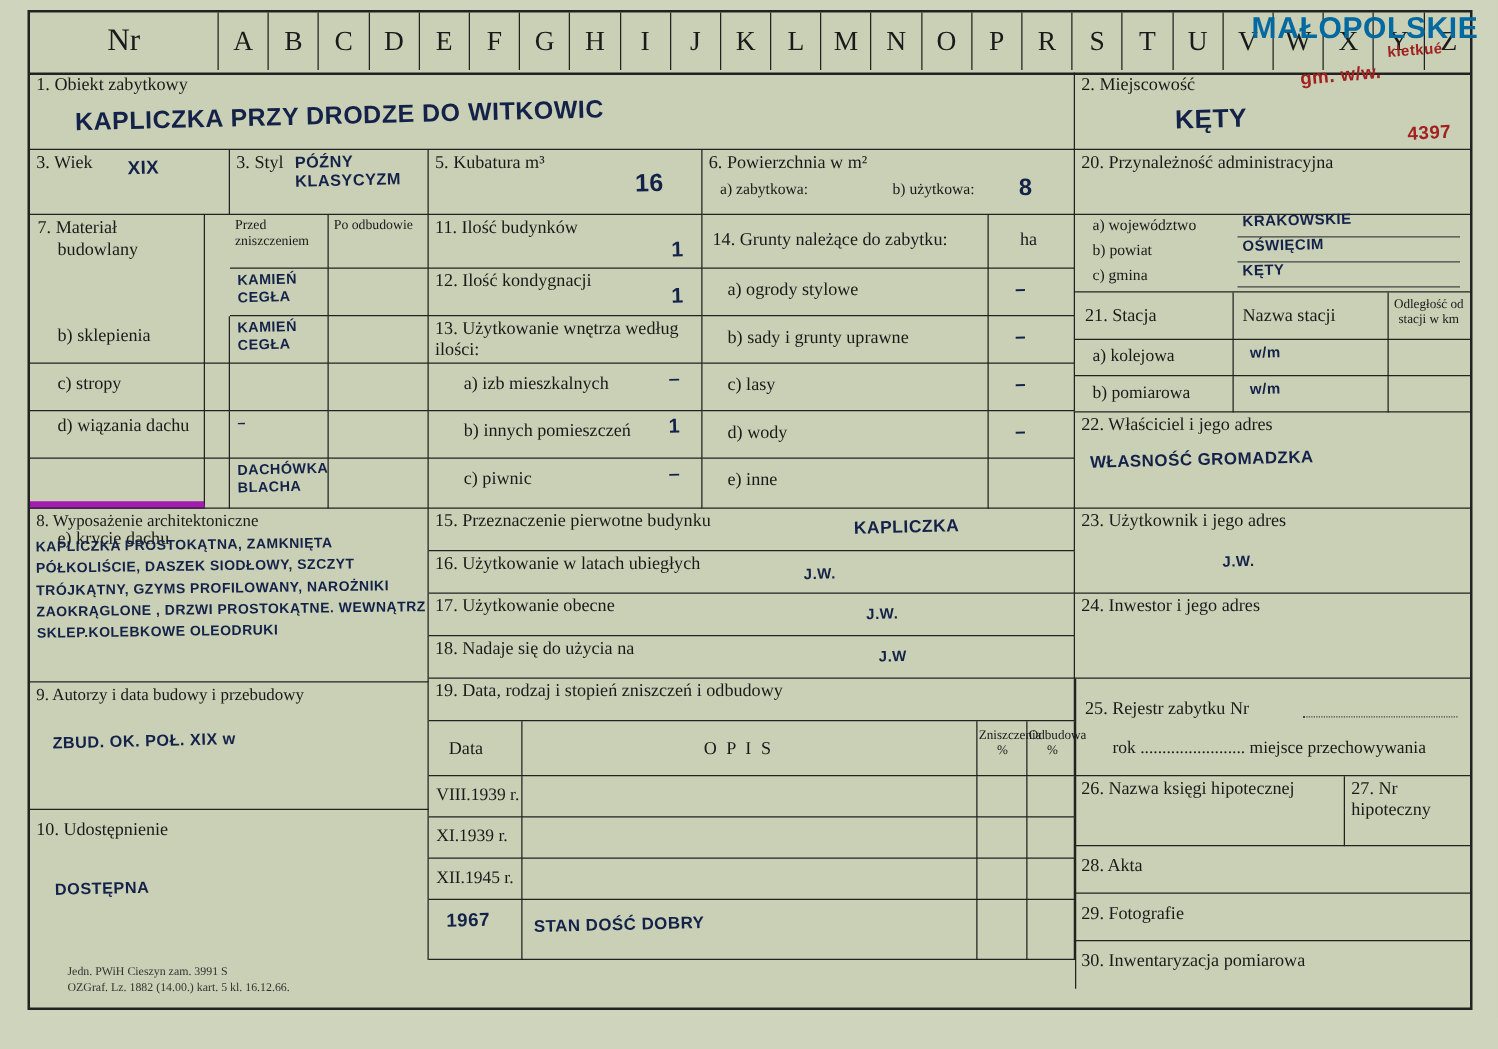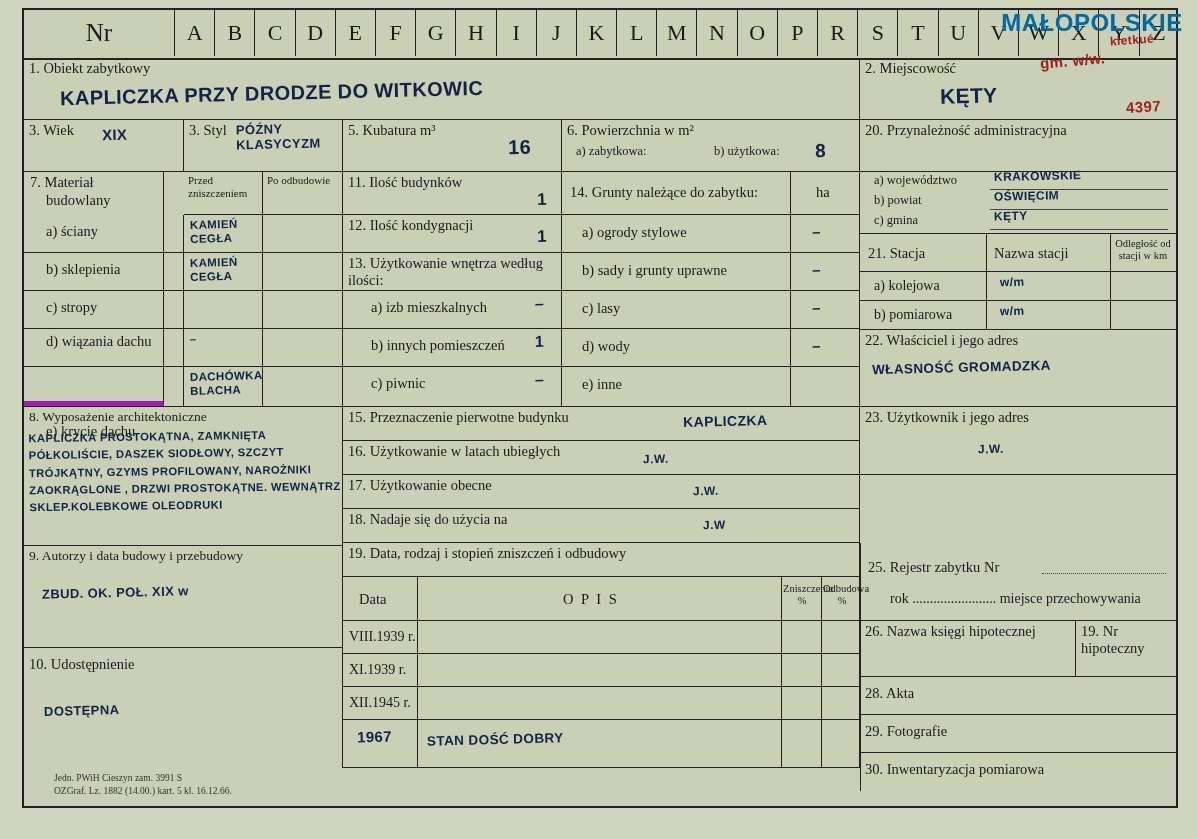--- a/index.html
+++ b/index.html
@@ -141,23 +141,20 @@
     <div class="lbl" style="position:absolute;left:6px;top:2px;">7. Materiał</div>
     <div class="lbl" style="position:absolute;left:22px;top:20px;">budowlany</div>
   </div>
   <div class="box r b" style="left:160px;top:162px;width:79px;height:43px;">
     <div class="lbl xs" style="padding:2px 4px;line-height:1.15;">Przed zniszczeniem</div>
   </div>
   <div class="box r b" style="left:239px;top:162px;width:80px;height:43px;">
     <div class="lbl xs" style="padding:2px 4px;line-height:1.15;">Po odbudowie</div>
   </div>
 
-  <div class="box r b" style="left:0;top:205px;width:160px;height:38px;border-left:0;">
-      <div class="lbl" style="position:absolute;left:22px;top:8px;line-height:1.2;">a) ściany</div>
-    </div>
     <div class="box r b" style="left:160px;top:205px;width:79px;height:38px;">
       <div class="hand xs" style="position:absolute;left:6px;top:2px;width:74px;line-height:1.25;font-size:11.5px;">KAMIEŃ CEGŁA</div>
     </div>
     <div class="box r b" style="left:239px;top:205px;width:80px;height:38px;">
       <div class="hand xs" style="position:absolute;left:6px;top:4px;"></div>
     </div>
     <div class="box r b" style="left:0;top:243px;width:160px;height:38px;border-left:0;">
       <div class="lbl" style="position:absolute;left:22px;top:8px;line-height:1.2;">b) sklepienia</div>
     </div>
     <div class="box r b" style="left:160px;top:243px;width:79px;height:38px;">
@@ -296,20 +293,24 @@
     <div class="hand sm" style="position:absolute;left:350px;top:10px;">J.W.</div>
   </div>
   <div class="box b r" style="left:319px;top:499px;width:517px;height:34px;">
     <div class="lbl pad">18. Nadaje się do użycia na</div>
     <div class="hand sm" style="position:absolute;left:360px;top:10px;">J.W</div>
   </div>
 
   <div class="box b" style="left:836px;top:397px;width:316px;height:68px;">
     <div class="lbl pad">23. Użytkownik i jego adres</div>
     <div class="hand sm" style="position:absolute;left:118px;top:36px;">J.W.</div>
+  </div>
+  <div class="box b" style="left:836px;top:465px;width:316px;height:68px;">
+    <div class="lbl pad">24. Inwestor i jego adres</div>
+    <div class="hand sm" style="position:absolute;left:118px;top:36px;"></div>
   </div>
 
   <div class="box b r" style="left:0;top:536px;width:319px;height:102px;">
     <div class="lbl pad" style="font-size:13.5px;">9. Autorzy i data budowy i przebudowy</div>
     <div class="hand sm" style="position:absolute;left:18px;top:40px;font-size:13px;">ZBUD. OK. POŁ. XIX w</div>
   </div>
 
   <div class="box r" style="left:0;top:638px;width:319px;height:120px;">
     <div class="lbl pad" style="top:6px;position:relative;">10. Udostępnienie</div>
     <div class="hand sm" style="position:absolute;left:20px;top:56px;font-size:13px;">DOSTĘPNA</div>
@@ -368,21 +369,21 @@
 
   <div class="box b" style="left:836px;top:533px;width:316px;height:78px;">
     <div class="lbl" style="position:absolute;left:8px;top:16px;">25. Rejestr zabytku Nr</div>
     <div style="position:absolute;left:182px;top:30px;width:124px;border-bottom:1px dotted #444;"></div>
     <div class="lbl sm" style="position:absolute;left:30px;top:48px;">rok ........................  miejsce przechowywania</div>
   </div>
   <div class="box b" style="left:836px;top:611px;width:216px;height:56px;border-right:1px solid #222;">
     <div class="lbl pad">26. Nazwa księgi hipotecznej</div>
   </div>
   <div class="box b" style="left:1052px;top:611px;width:100px;height:56px;">
-    <div class="lbl pad" style="line-height:1.2;">19. Nr hipoteczny</div>
+    <div class="lbl pad" style="line-height:1.2;">27. Nr hipoteczny</div>
   </div>
   <div class="box b" style="left:836px;top:667px;width:316px;height:38px;">
     <div class="lbl pad" style="padding-top:8px;">28. Akta</div>
   </div>
   <div class="box b" style="left:836px;top:705px;width:316px;height:38px;">
     <div class="lbl pad" style="padding-top:8px;">29. Fotografie</div>
   </div>
   <div class="box" style="left:836px;top:743px;width:316px;height:38px;">
     <div class="lbl pad" style="padding-top:8px;">30. Inwentaryzacja pomiarowa</div>
   </div>

